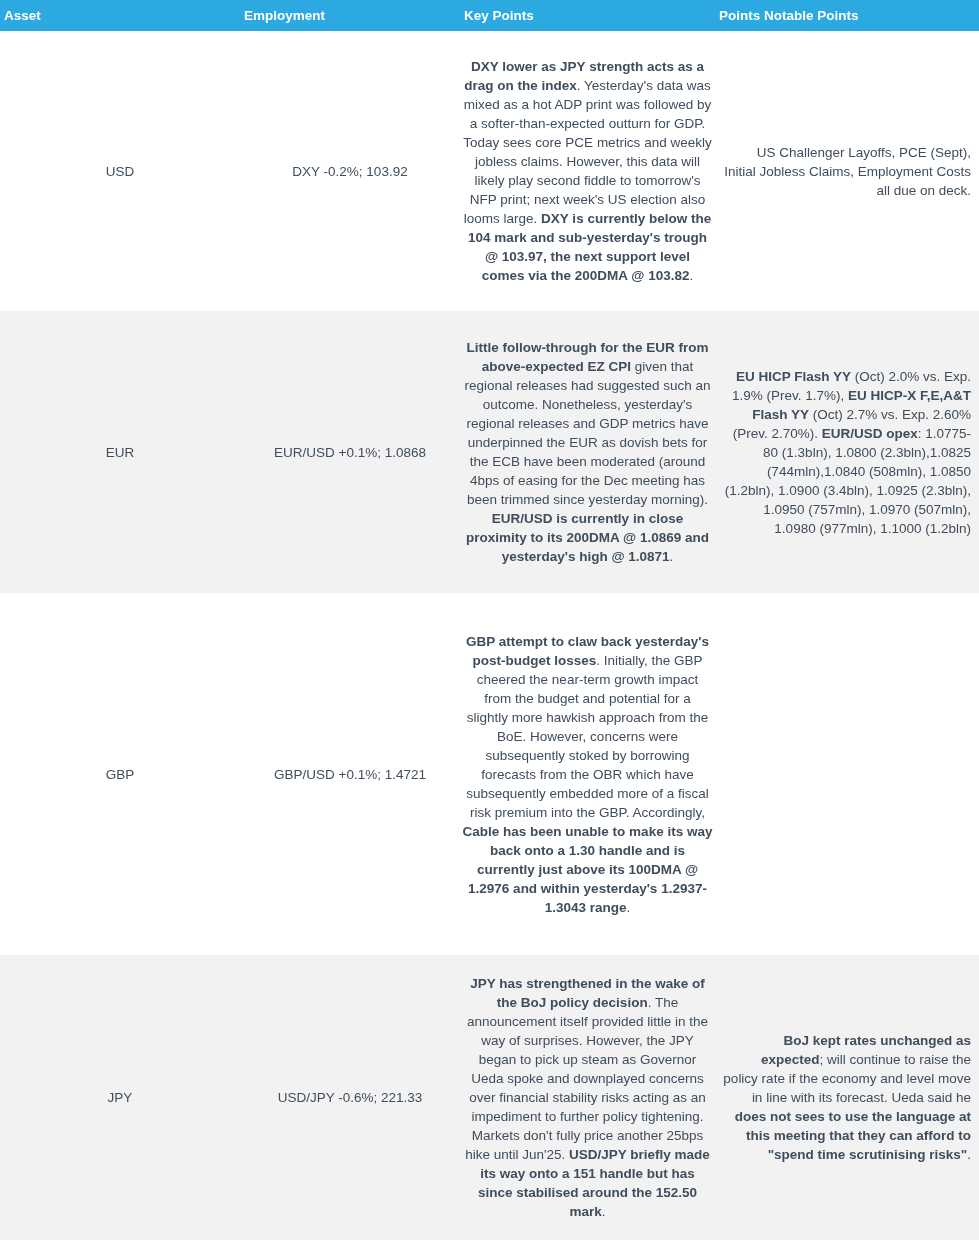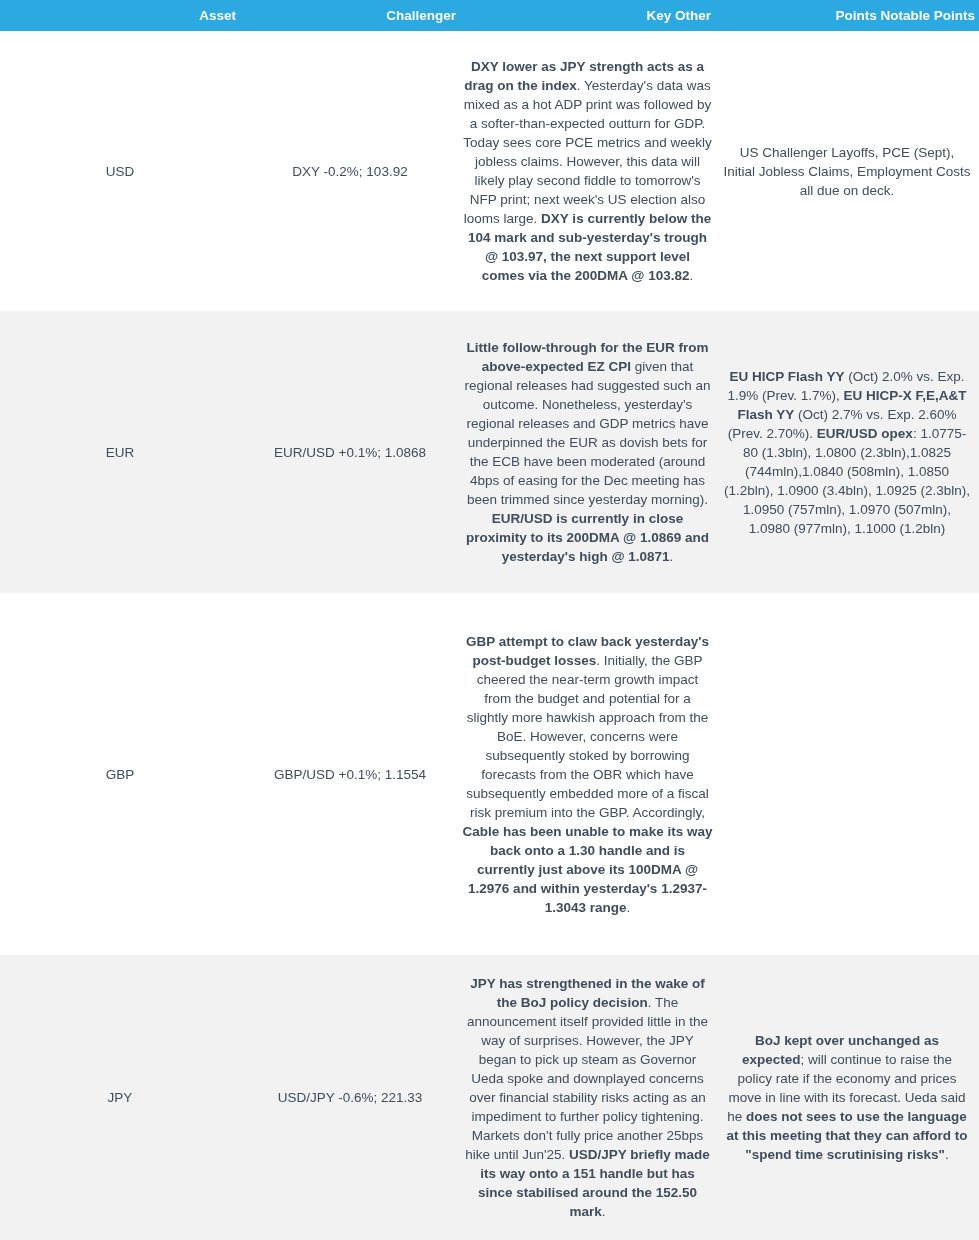--- a/index.html
+++ b/index.html
@@ -20,72 +20,72 @@
   }
   col.c-asset{width:240px;}
   col.c-perf{width:220px;}
   col.c-key{width:255px;}
   col.c-other{width:264px;}
   thead th{
     background:var(--header-bg);
     color:var(--header-text);
     font-size:13.5px;font-weight:bold;
     height:31px;padding:0 4px;
-    text-align:right;vertical-align:middle;
+    text-align:left;vertical-align:middle;
   }
   tbody td{
     font-size:13.5px;line-height:19px;
     text-align:center;vertical-align:middle;
     padding:0 10px;
   }
   tbody td b{font-weight:bold;}
   tr.row-usd{height:280px;}
   tr.row-eur{height:282px;background:var(--row-alt-bg);}
   tr.row-gbp{height:362px;}
   tr.row-jpy{height:285px;background:var(--row-alt-bg);}
   td.key-cell{padding:8px 2px;}
-  td.other-cell{padding:8px 8px;}
+  td.other-cell{padding:8px 8px;text-align:right;}
 </style>
 </head>
 <body>
 
 <table>
   <colgroup>
     <col class="c-asset">
       <col class="c-perf">
       <col class="c-key">
       <col class="c-other">
   </colgroup>
   <thead>
     <tr>
       <th>Asset</th>
-      <th>Challenger</th>
-      <th>Key Other</th>
+      <th>Employment</th>
+      <th>Key Points</th>
       <th>Points Notable Points</th>
     </tr>
   </thead>
   <tbody>
     <tr class="row-usd">
       <td>USD</td>
       <td>DXY -0.2%; 103.92</td>
       <td class="key-cell"><b>DXY lower as JPY strength acts as a drag on the index</b><span>. Yesterday's data was mixed as a hot ADP print was followed by a softer-than-expected outturn for GDP. Today sees core PCE metrics and weekly jobless claims. However, this data will likely play second fiddle to tomorrow's NFP print; next week's US election also looms large. </span><b>DXY is currently below the 104 mark and sub-yesterday's trough @ 103.97, the next support level comes via the 200DMA @ 103.82</b><span>.</span></td>
       <td class="other-cell"><span>US Challenger Layoffs, PCE (Sept), Initial Jobless Claims, Employment Costs all due on deck.</span></td>
     </tr>
     <tr class="row-eur">
       <td>EUR</td>
       <td>EUR/USD +0.1%; 1.0868</td>
       <td class="key-cell"><b>Little follow-through for the EUR from above-expected EZ CPI</b><span> given that regional releases had suggested such an outcome. Nonetheless, yesterday's regional releases and GDP metrics have underpinned the EUR as dovish bets for the ECB have been moderated (around 4bps of easing for the Dec meeting has been trimmed since yesterday morning). </span><b>EUR/USD is currently in close proximity to its 200DMA @ 1.0869 and yesterday's high @ 1.0871</b><span>.</span></td>
       <td class="other-cell"><b>EU HICP Flash YY</b><span> (Oct) 2.0% vs. Exp. 1.9% (Prev. 1.7%), </span><b>EU HICP-X F,E,A&amp;T Flash YY</b><span> (Oct) 2.7% vs. Exp. 2.60% (Prev. 2.70%). </span><b>EUR/USD opex</b><span>: 1.0775-80 (1.3bln), 1.0800 (2.3bln),1.0825 (744mln),1.0840 (508mln), 1.0850 (1.2bln), 1.0900 (3.4bln), 1.0925 (2.3bln), 1.0950 (757mln), 1.0970 (507mln), 1.0980 (977mln), 1.1000 (1.2bln)</span></td>
     </tr>
     <tr class="row-gbp">
       <td>GBP</td>
-      <td>GBP/USD +0.1%; 1.1554</td>
+      <td>GBP/USD +0.1%; 1.4721</td>
       <td class="key-cell"><b>GBP attempt to claw back yesterday's post-budget losses</b><span>. Initially, the GBP cheered the near-term growth impact from the budget and potential for a slightly more hawkish approach from the BoE. However, concerns were subsequently stoked by borrowing forecasts from the OBR which have subsequently embedded more of a fiscal risk premium into the GBP. Accordingly, </span><b>Cable has been unable to make its way back onto a 1.30 handle and is currently just above its 100DMA @ 1.2976 and within yesterday's 1.2937-1.3043 range</b><span>.</span></td>
       <td class="other-cell"></td>
     </tr>
     <tr class="row-jpy">
       <td>JPY</td>
       <td>USD/JPY -0.6%; 221.33</td>
       <td class="key-cell"><b>JPY has strengthened in the wake of the BoJ policy decision</b><span>. The announcement itself provided little in the way of surprises. However, the JPY began to pick up steam as Governor Ueda spoke and downplayed concerns over financial stability risks acting as an impediment to further policy tightening. Markets don't fully price another 25bps hike until Jun'25. </span><b>USD/JPY briefly made its way onto a 151 handle but has since stabilised around the 152.50 mark</b><span>.</span></td>
-      <td class="other-cell"><b>BoJ kept over unchanged as expected</b><span>; will continue to raise the policy rate if the economy and prices move in line with its forecast. Ueda said he </span><b>does not sees to use the language at this meeting that they can afford to "spend time scrutinising risks"</b><span>.</span></td>
+      <td class="other-cell"><b>BoJ kept rates unchanged as expected</b><span>; will continue to raise the policy rate if the economy and level move in line with its forecast. Ueda said he </span><b>does not sees to use the language at this meeting that they can afford to "spend time scrutinising risks"</b><span>.</span></td>
     </tr>
   </tbody>
 </table>
 
 </body></html>

